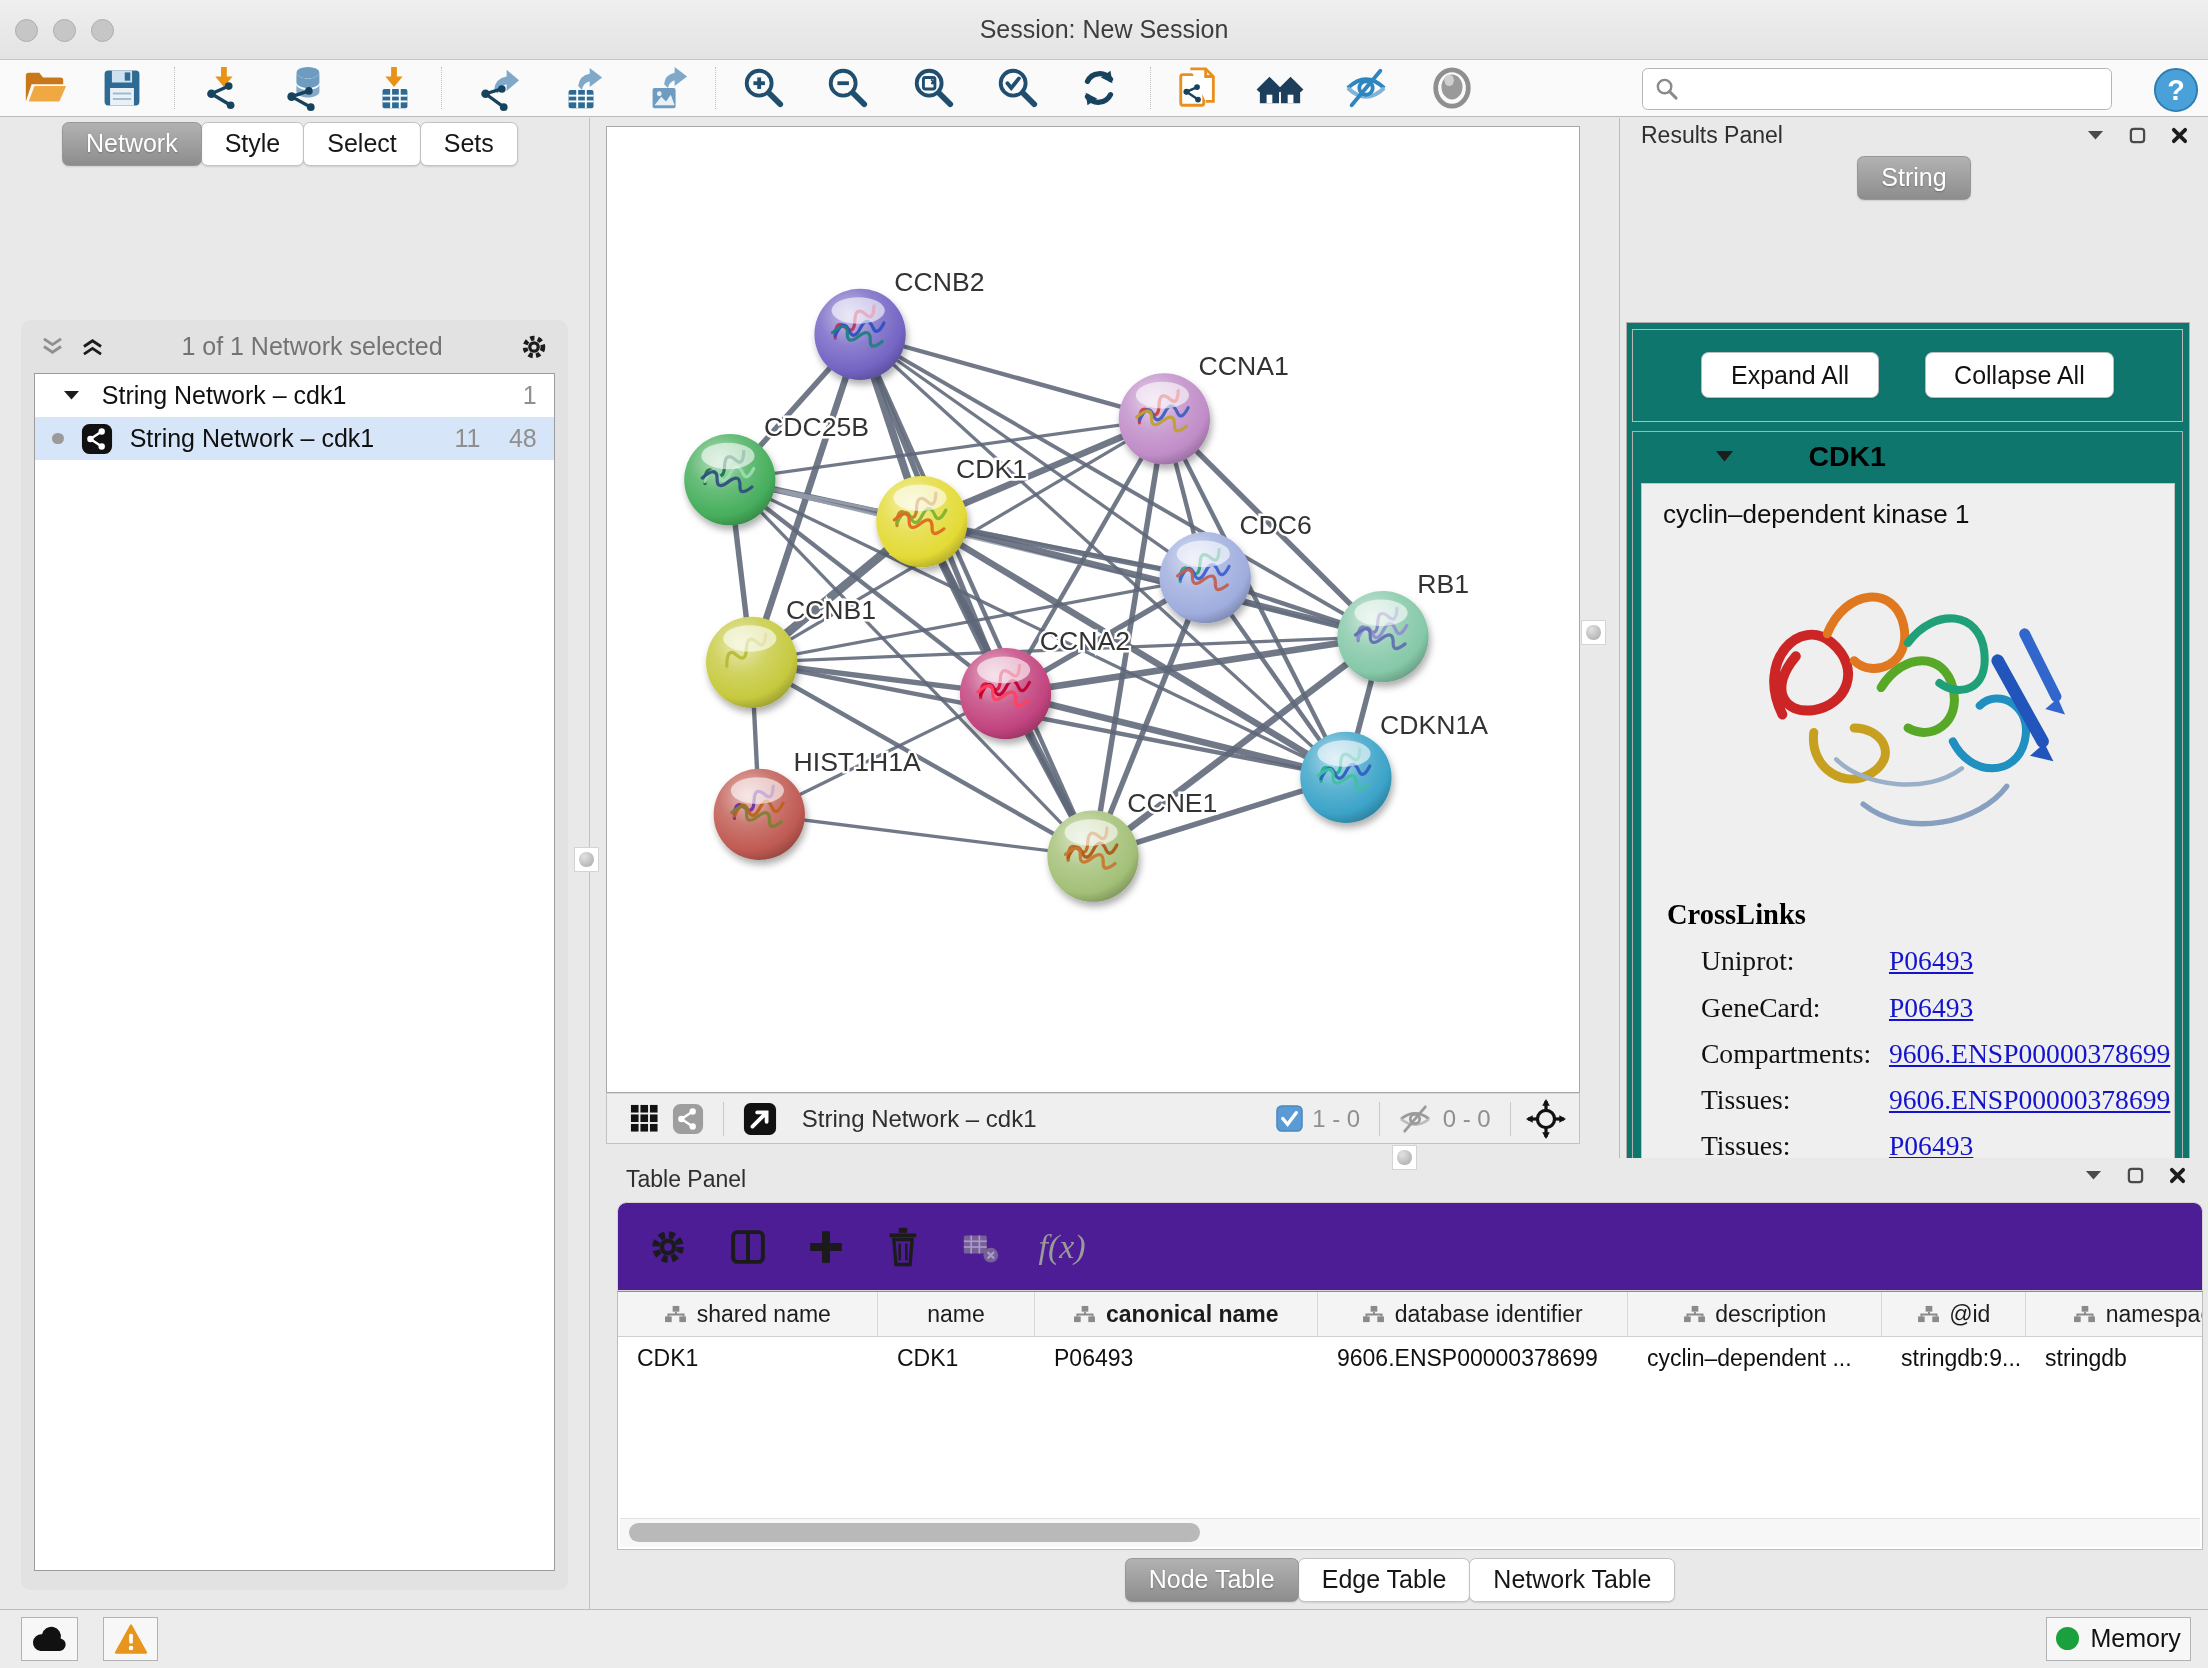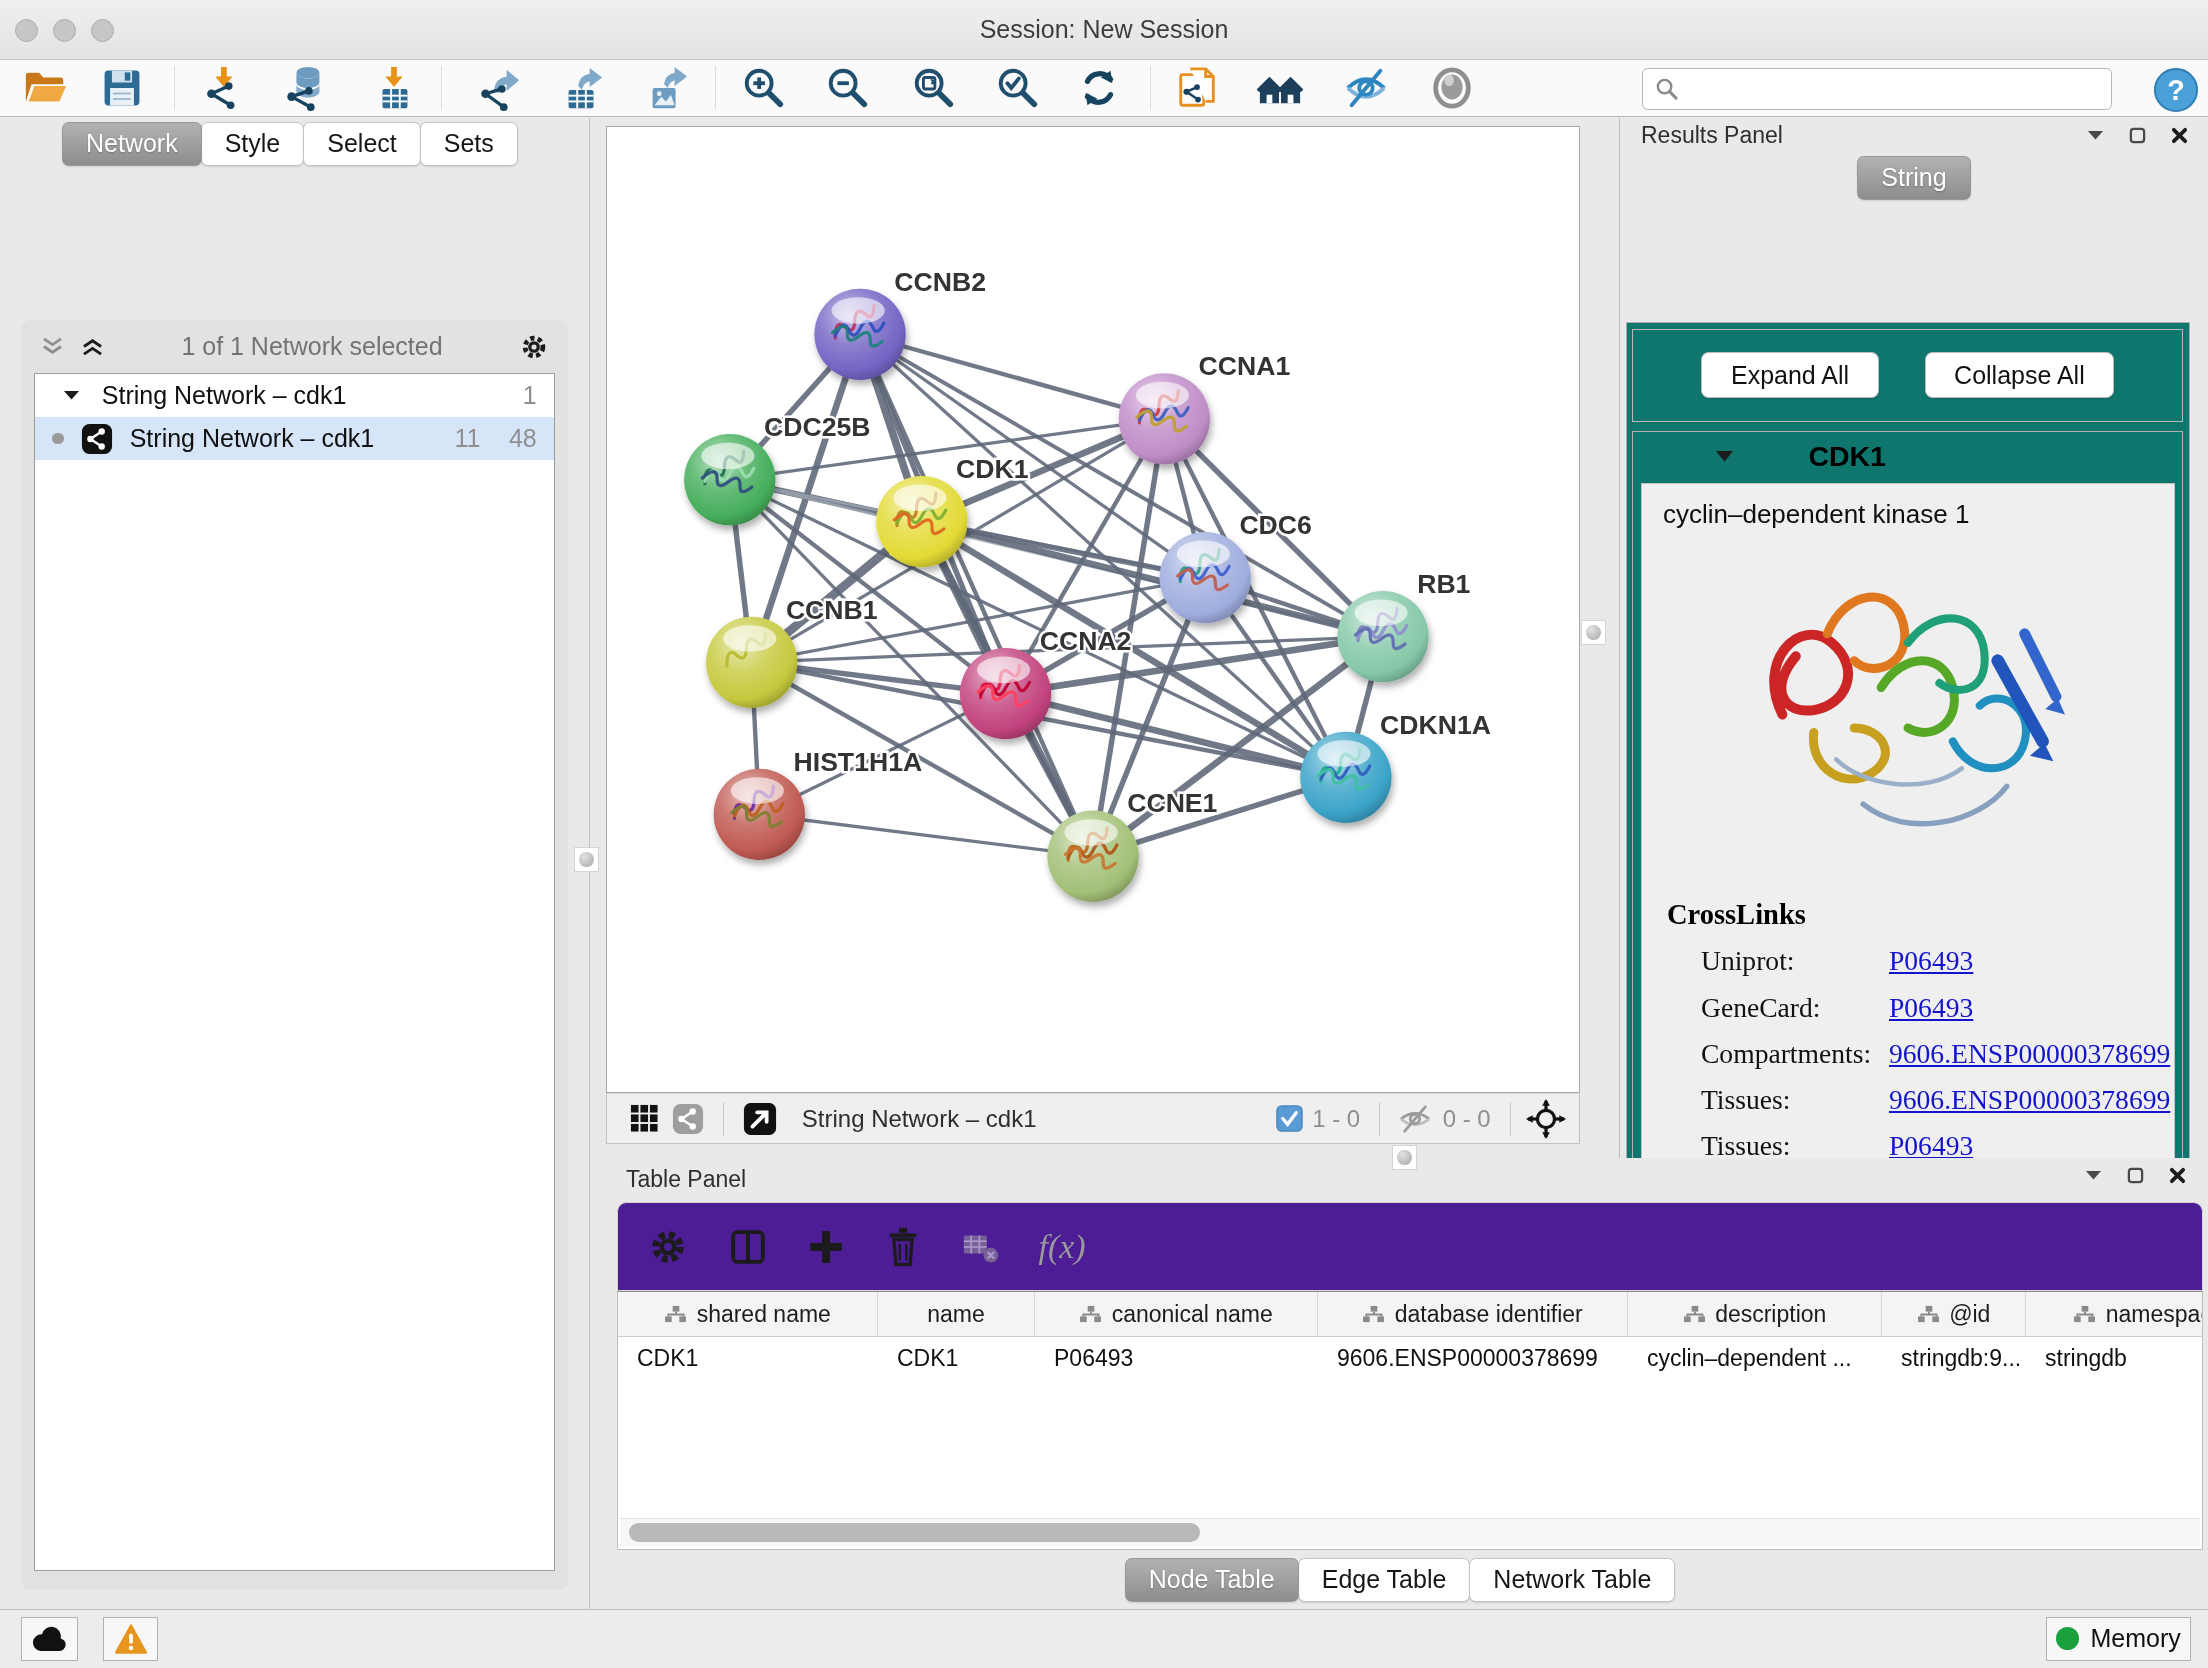--- a/index.html
+++ b/index.html
@@ -43,21 +43,21 @@
   .sel-label{flex:1;text-align:center;font-size:25px;color:#737373;}
   .tree-box{position:absolute;left:13.3px;right:13.3px;top:53px;bottom:19px;background:#fff;border:1px solid #9c9c9c;overflow:hidden;}
   .tree-row{height:43px;display:flex;align-items:center;font-size:25px;color:#101010;}
   .tree-row .count,.tree-row .nums{margin-left:auto;margin-right:17px;color:#8f8f8f;}
   .tree-row .nums{display:flex;gap:28.5px;}
   .row1{padding-left:28.5px;gap:23px;}
   .row2{background:#d7e5f8;padding-left:17px;gap:17px;}
 
   
   .net-canvas{position:absolute;left:606px;top:126px;width:972px;height:965px;background:#fff;
-              border:1px solid #a8a8a8;box-sizing:content-box;font-weight:bold;}
+              border:1px solid #a8a8a8;box-sizing:content-box;}
   .net-status{position:absolute;left:606px;top:1093px;width:974px;height:51px;background:#efefef;
               border:1px solid #c2c2c2;border-top:1px solid #d8d8d8;box-sizing:border-box;display:flex;align-items:center;}
   .ns-title{font-size:24px;color:#2e2e2e;margin-left:25px;}
   .ns-count{font-size:24px;color:#8f8f8f;margin-left:9.5px;}
   .vsep{width:1px;height:34px;background:#c9c9c9;margin-left:19px;}
   .spacer{flex:1;}
   .handle{position:absolute;width:23px;height:23px;background:#fff;border:1px solid #d4d4d4;
           display:flex;align-items:center;justify-content:center;z-index:5;}
   .handle i{width:14.3px;height:14.3px;border-radius:50%;
             background:radial-gradient(circle at 35% 30%,#e2e2e2,#a6a6a6);}
@@ -767,21 +767,21 @@
                 <rect x="1" y="12" width="7" height="6" fill="#8a8a8a"></rect>
                 <rect x="16" y="12" width="7" height="6" fill="#8a8a8a"></rect>
                 <path d="M12.5 7 v3 M4.5 12 v-2 h16 v2" fill="none" stroke="#8a8a8a" stroke-width="2"></path>
               </svg>
             </span>
             <span>shared name</span>
           </div>
           <div class="th" style="width: 157px;">
             <span>name</span>
           </div>
-          <div class="th" style="width: 283px;">
+          <div class="th" style="width: 283px; font-weight: bold;">
             <span>
               <svg width="23" height="19" viewBox="0 0 24 20">
                 <rect x="9" y="1" width="7" height="6" fill="#8a8a8a"></rect>
                 <rect x="1" y="12" width="7" height="6" fill="#8a8a8a"></rect>
                 <rect x="16" y="12" width="7" height="6" fill="#8a8a8a"></rect>
                 <path d="M12.5 7 v3 M4.5 12 v-2 h16 v2" fill="none" stroke="#8a8a8a" stroke-width="2"></path>
               </svg>
             </span>
             <span>canonical name</span>
           </div>

